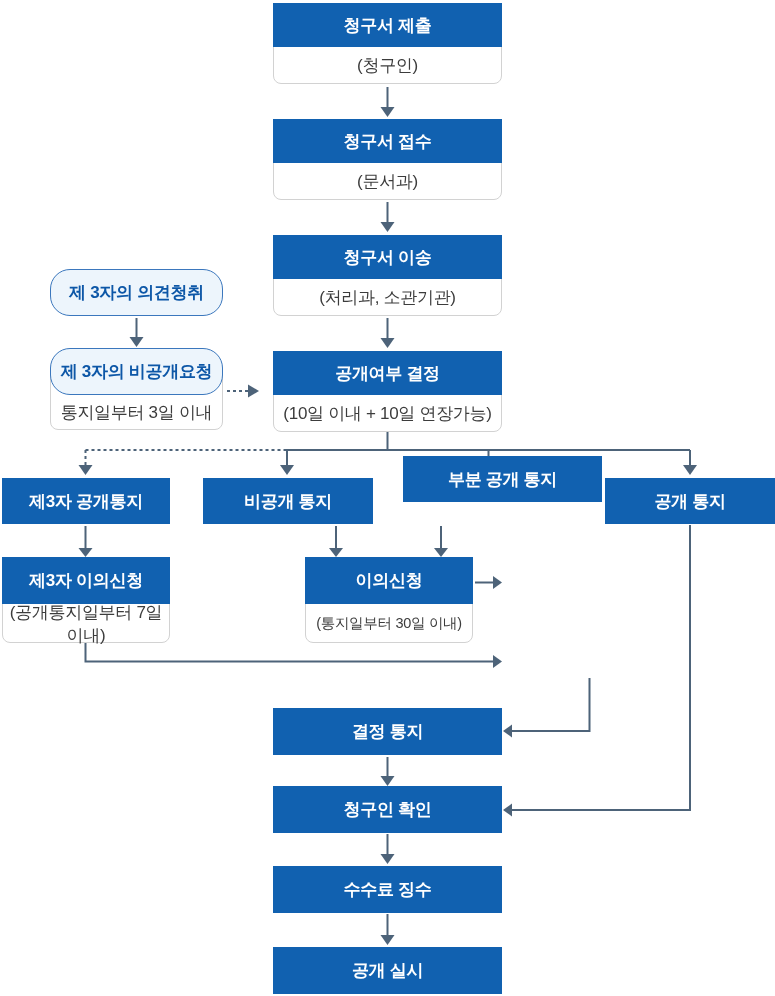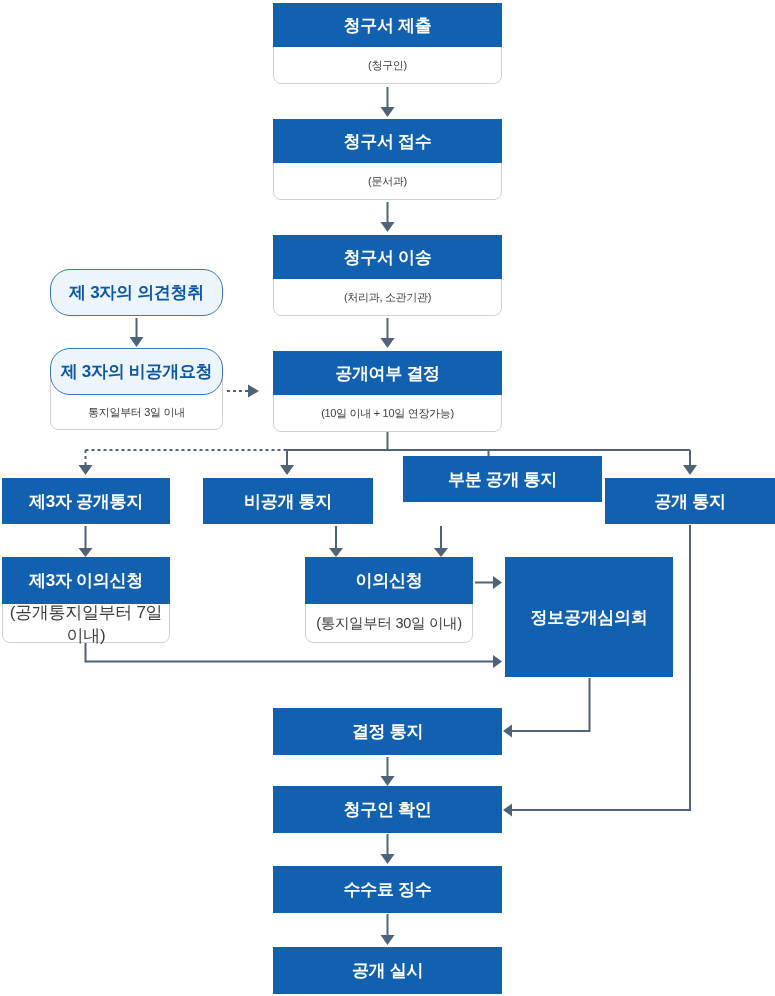--- a/index.html
+++ b/index.html
@@ -18,21 +18,21 @@
   .nl{
     position:absolute;z-index:2;box-sizing:border-box;
     background:var(--light_fill,#edf5fc);color:var(--light_text,#0d57a7);
     border:1.5px solid var(--light_border,#3b77bd);
     border-radius:20px;font-size:17px;font-weight:bold;letter-spacing:-0.3px;
     display:flex;align-items:center;justify-content:center;text-align:center;
   }
   .cap{
     position:absolute;z-index:1;box-sizing:border-box;
     background:#fff;border:1px solid var(--caption_border,#d2d2d2);
-    color:var(--caption_text,#3c3c3c);border-radius:8px;font-size:11px;
+    color:var(--caption_text,#3c3c3c);border-radius:8px;font-size:17px;
     display:flex;align-items:center;justify-content:center;text-align:center;
     letter-spacing:-0.3px;
   }
   svg .ln{stroke:var(--connector,#4d6379);stroke-width:2;fill:none;}
   svg .dln{stroke:var(--connector,#4d6379);stroke-width:2;fill:none;stroke-dasharray:3 3;}
   svg .hd{fill:var(--connector,#4d6379);stroke:none;}
 </style>
 </head>
 <body>
 
@@ -118,20 +118,19 @@
   <div class="nb" style="left:203px;top:478px;width:170px;height:46px">비공개 통지</div>
   <div class="nb" style="left:403px;top:456px;width:199px;height:46px">부분 공개 통지</div>
   <div class="nb" style="left:605px;top:478px;width:170px;height:46px">공개 통지</div>
 
   <div class="cap" style="left:2px;top:577px;width:168px;height:66px;padding-top:27px;font-size:17px">(공개통지일부터 7일 이내)</div>
   <div class="nb" style="left:2px;top:557px;width:168px;height:47px">제3자 이의신청</div>
 
   <div class="cap" style="left:305px;top:577px;width:168px;height:66px;padding-top:27px;font-size:14.5px">(통지일부터 30일 이내)</div>
   <div class="nb" style="left:305px;top:557px;width:168px;height:47px">이의신청</div>
 
-  <div class="nb" style="left:505px;top:557px;width:168px;height:120px">정보공개심의회</div>
 
   <div class="nb" style="left:273px;top:708px;width:229px;height:47px">결정 통지</div>
   <div class="nb" style="left:273px;top:786px;width:229px;height:47px">청구인 확인</div>
   <div class="nb" style="left:273px;top:866px;width:229px;height:47px">수수료 징수</div>
   <div class="nb" style="left:273px;top:947px;width:229px;height:47px">공개 실시</div>
 
 </div>
 
 </body></html>

